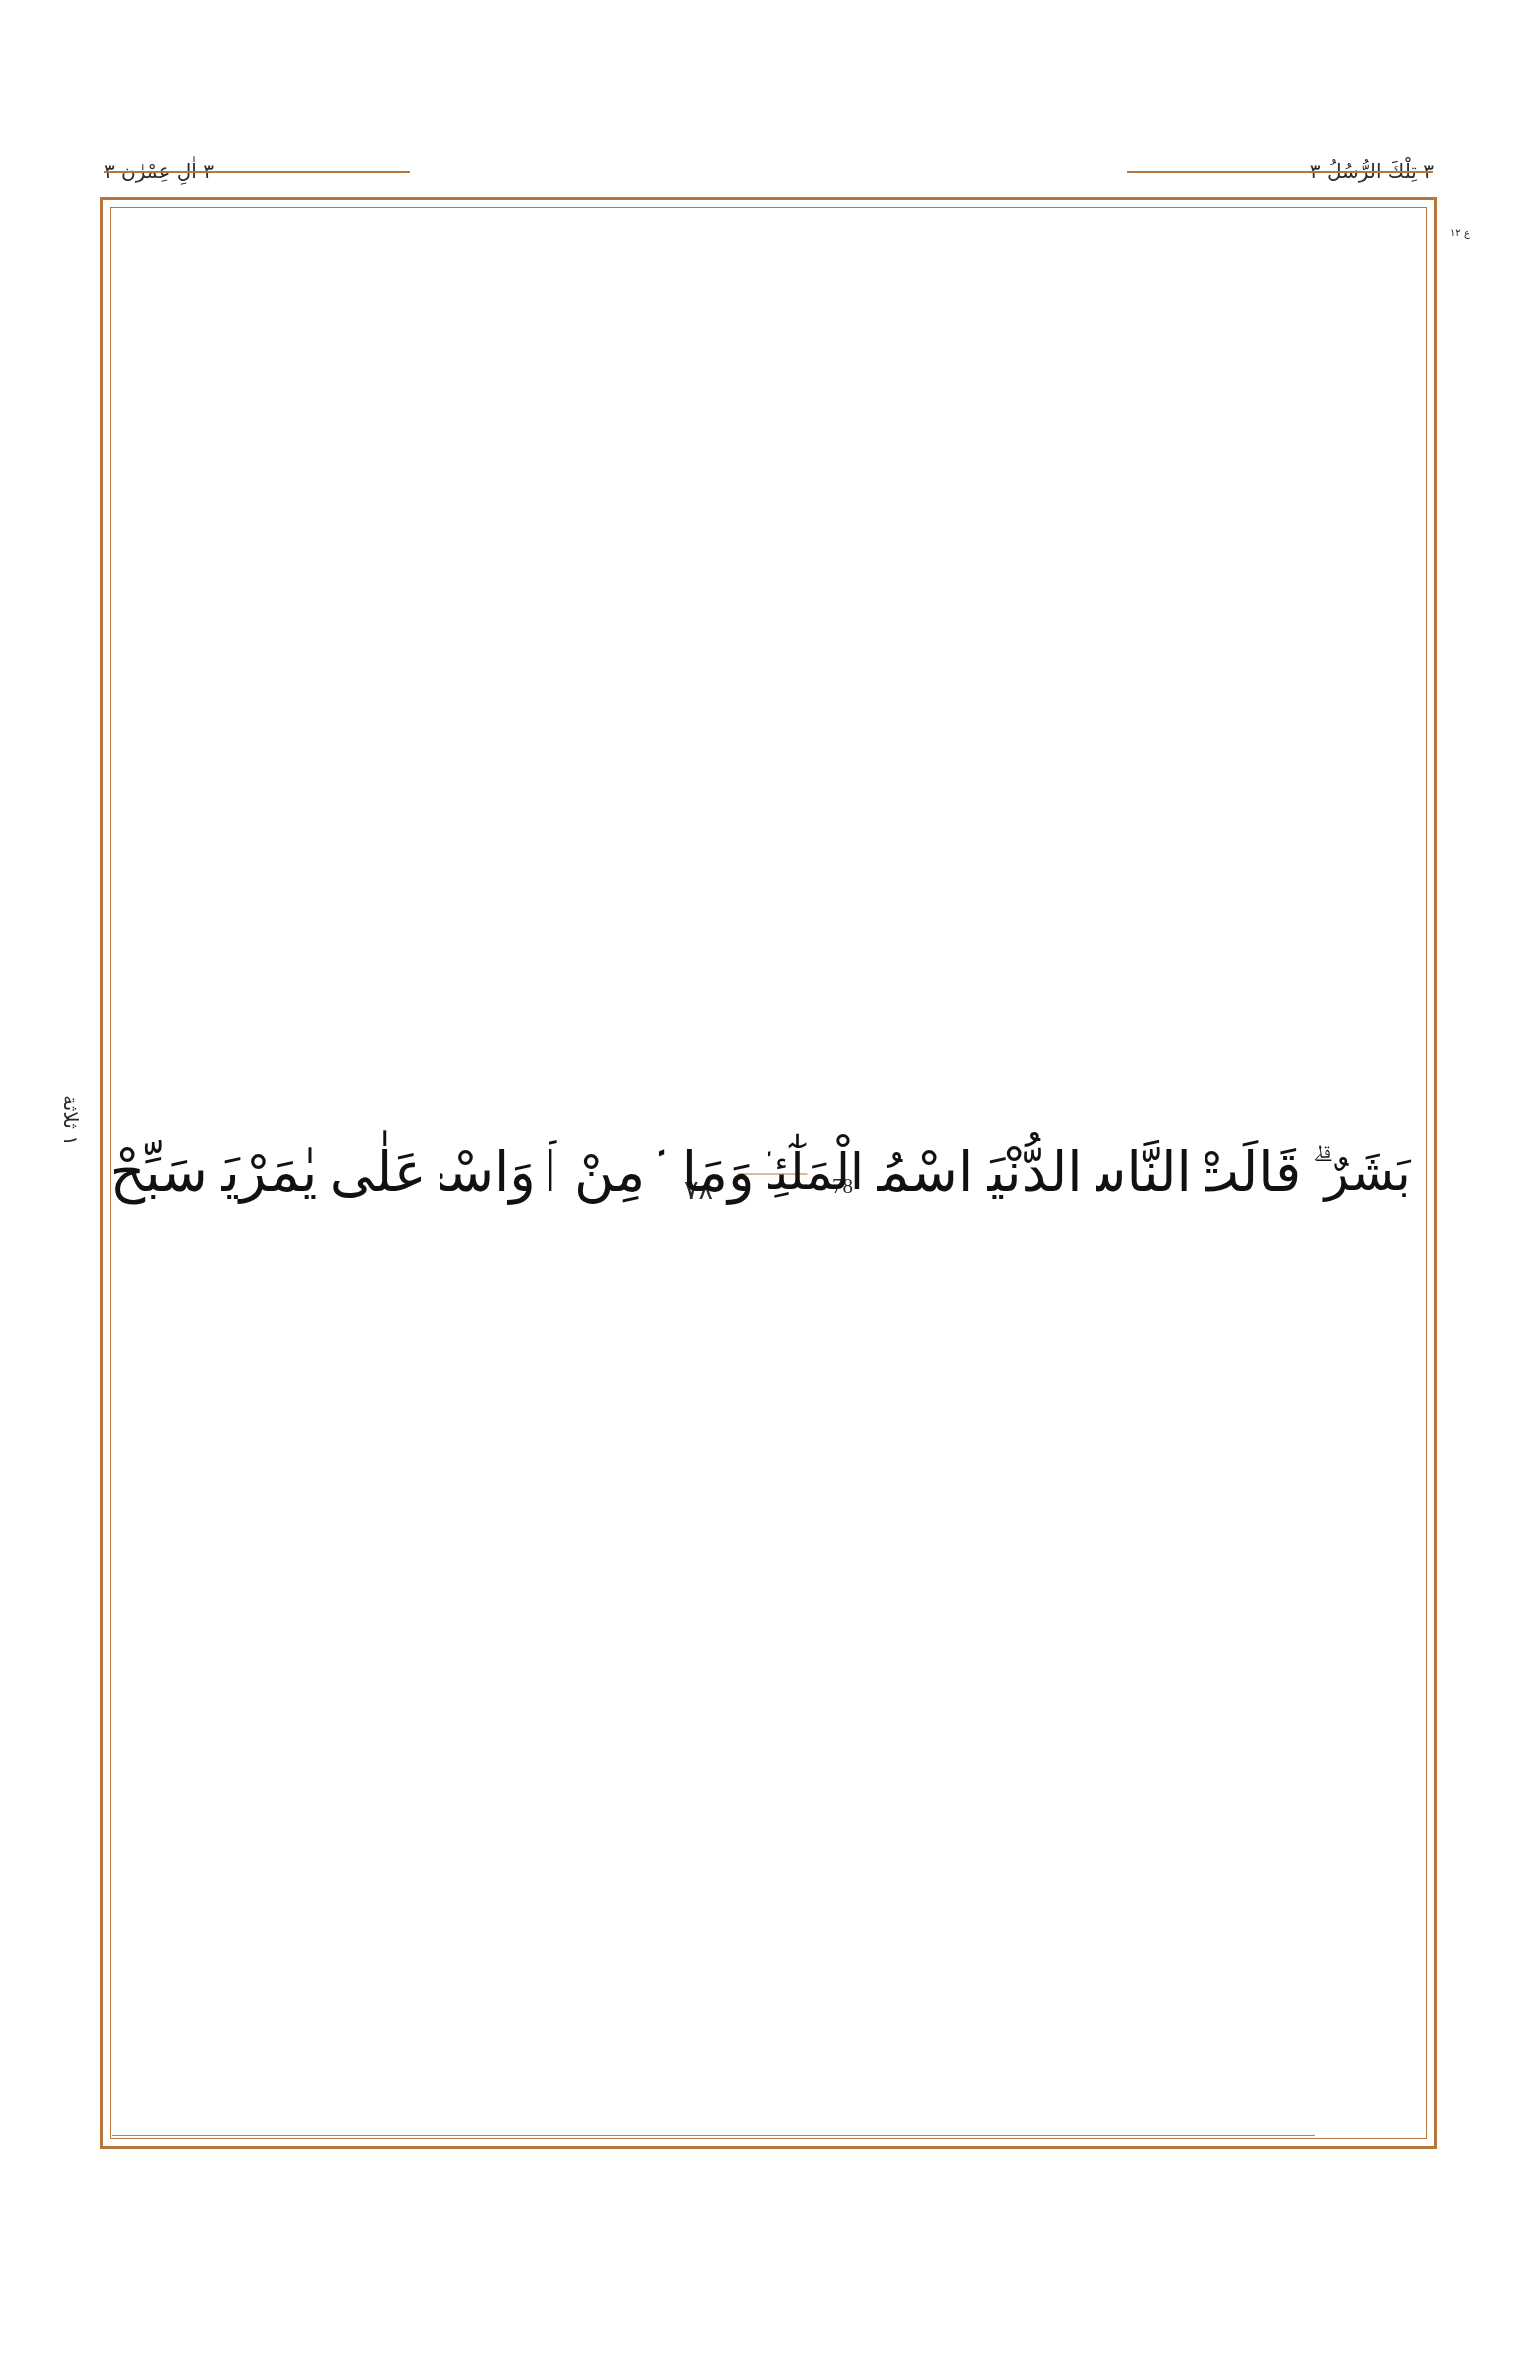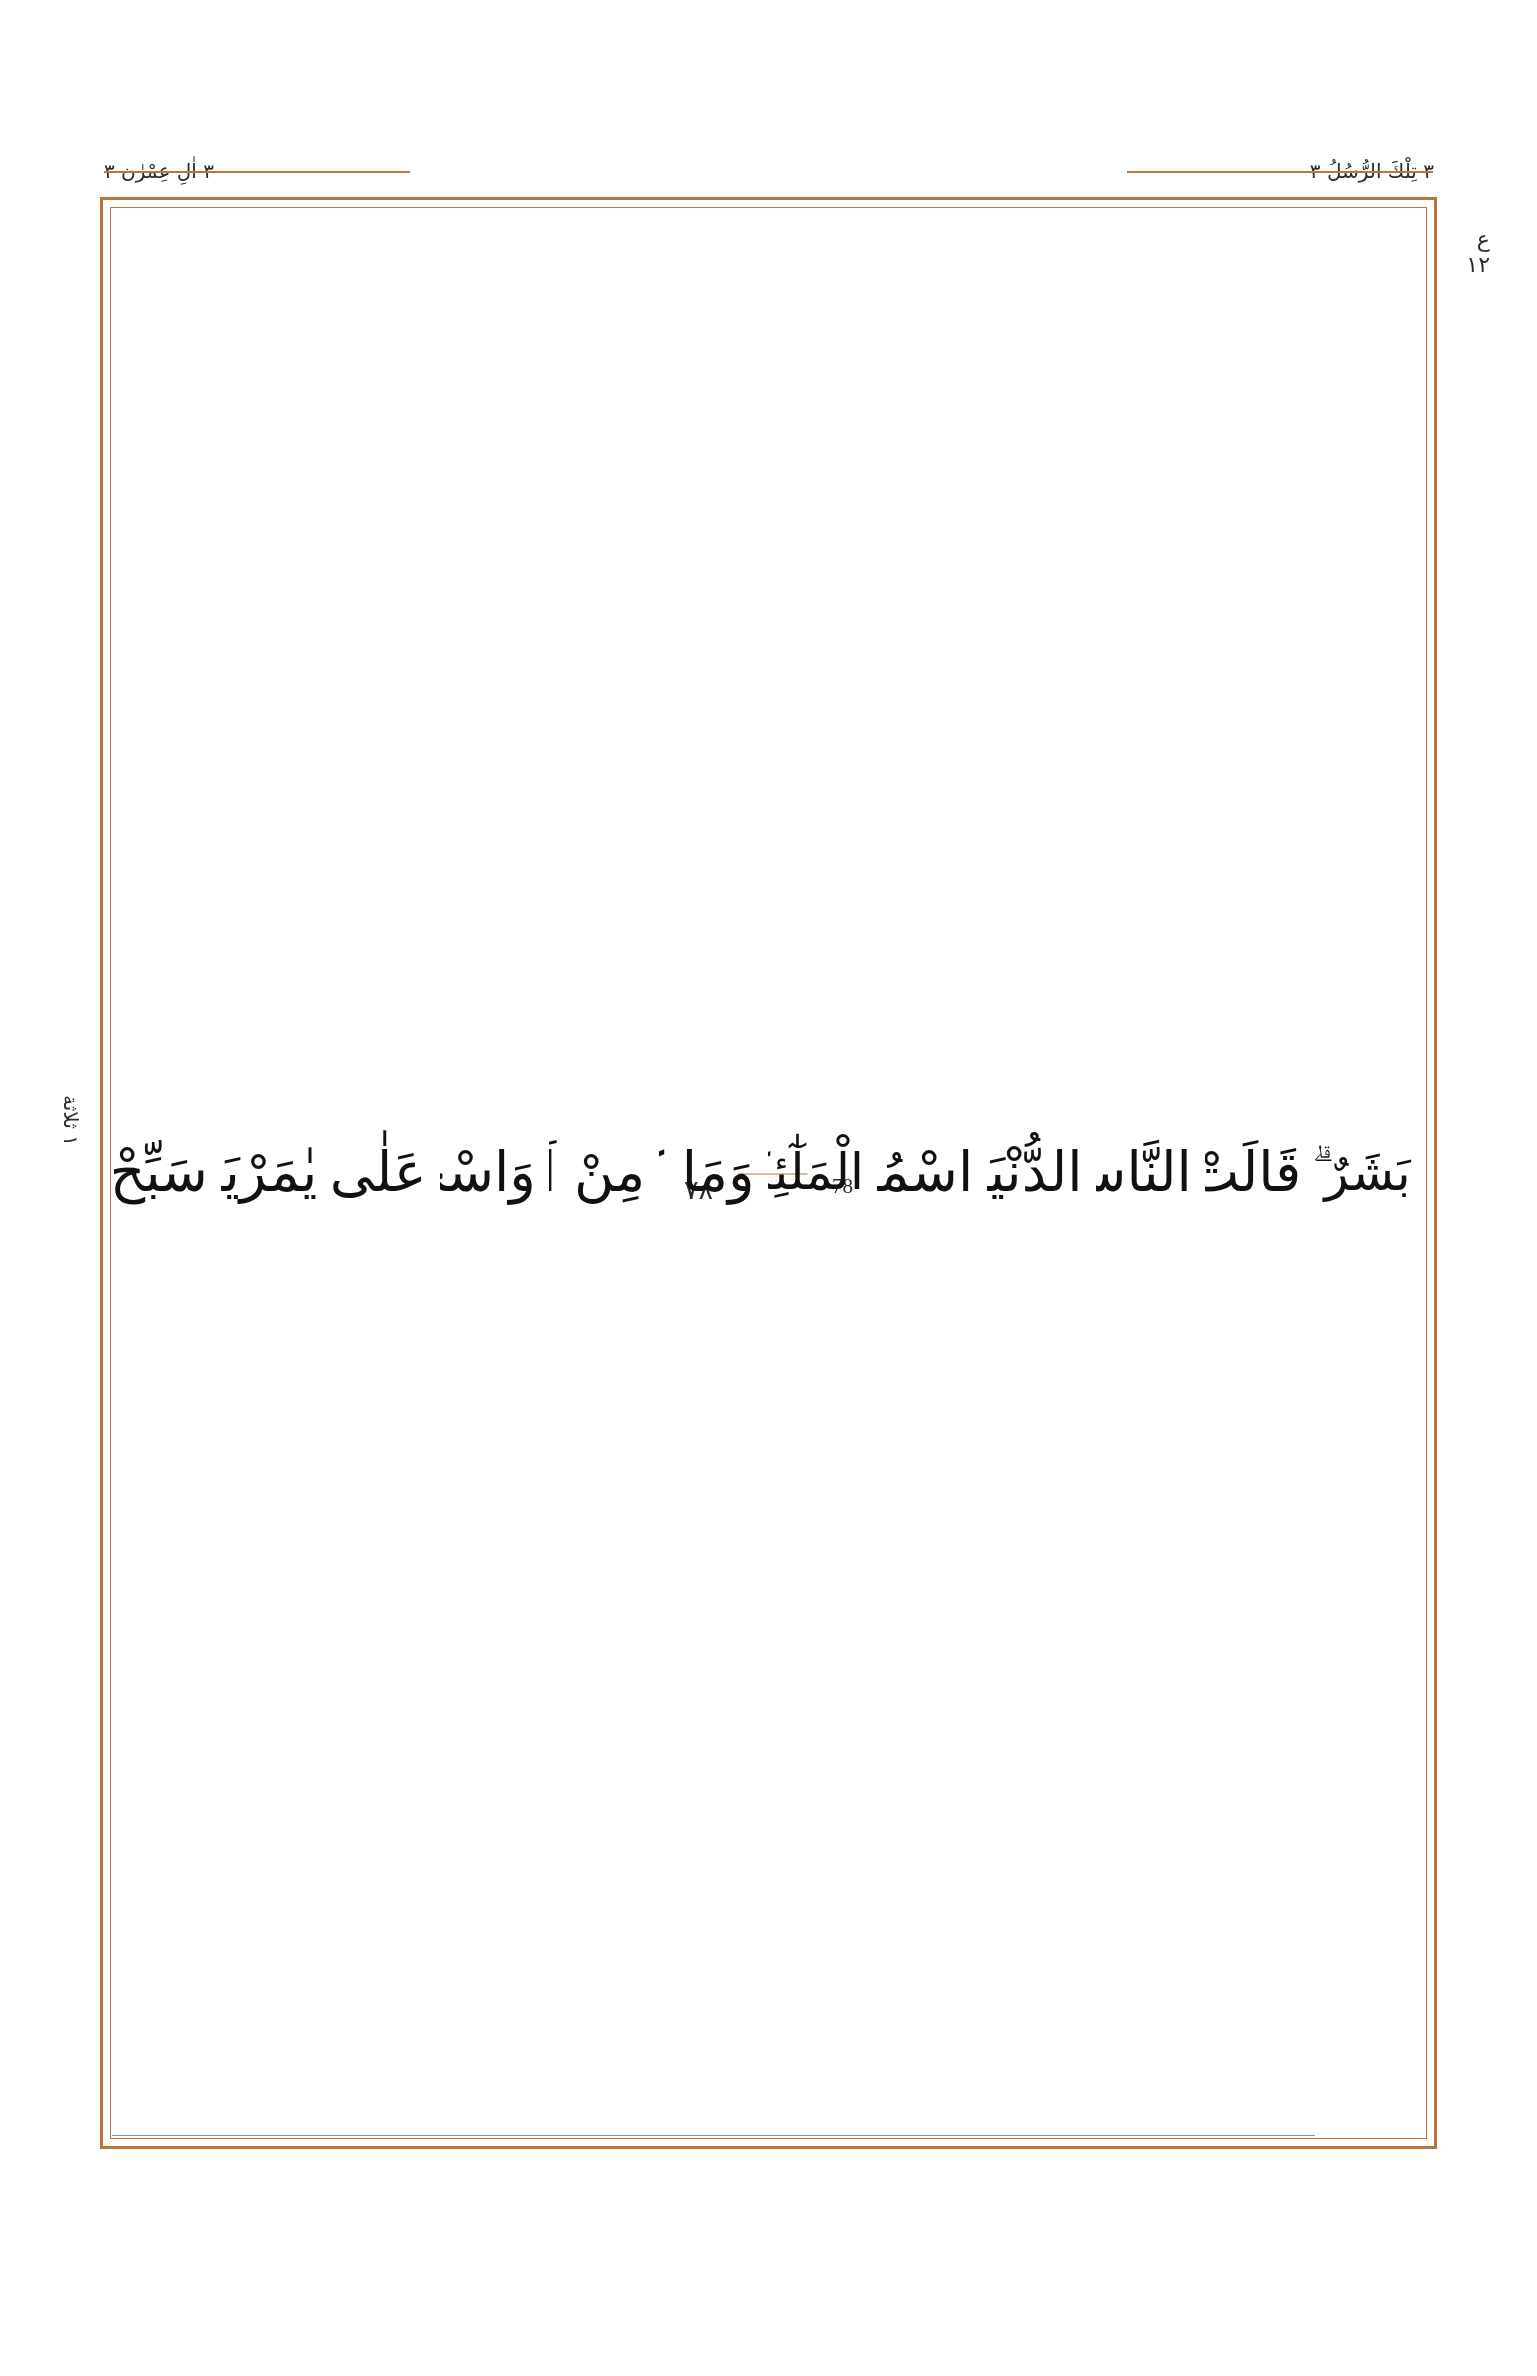--- a/index.html
+++ b/index.html
@@ -144,26 +144,26 @@
     line-height: 1.1;
     text-align: center;
   }
   .side-mark.juz {
     left: 60px;
     top: 1095px;
     font-size: 20px;
   }
   .side-stack {
     position: absolute;
-    right: 47px;
+    right: 54px;
     top: 227px;
     width: 33px;
-    text-align: right;
-    color: #2b2b2b;
-    font-size: 22px;
+    text-align: left;
+    color: #2b2b2b;
+    font-size: 10px;
     line-height: 1.15;
   }
 </style>
 </head>
 <body>
 
 <div class="page">
 
   <div class="header">
     <div class="header-side">٣ تِلْكَ الرُّسُلُ ٣</div>

